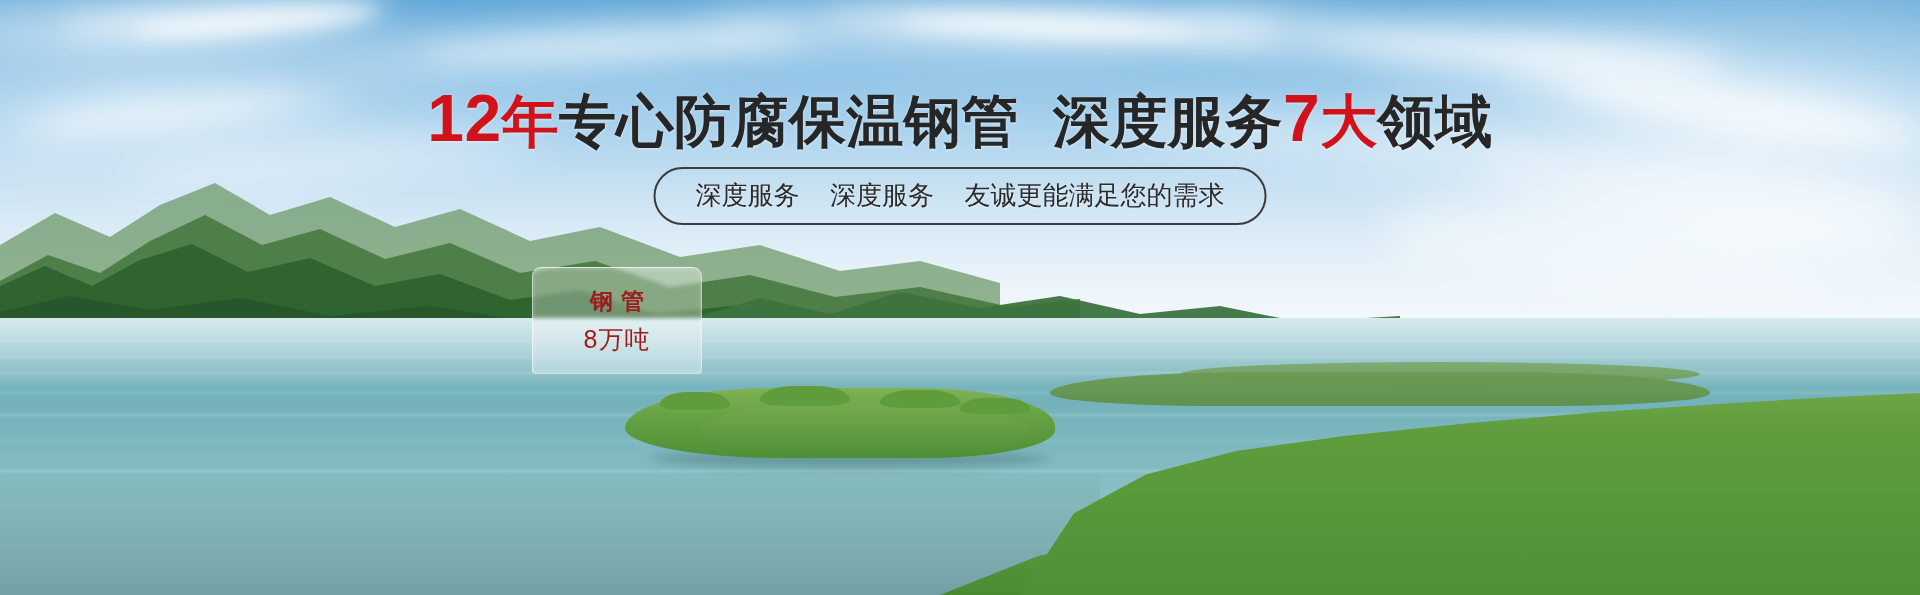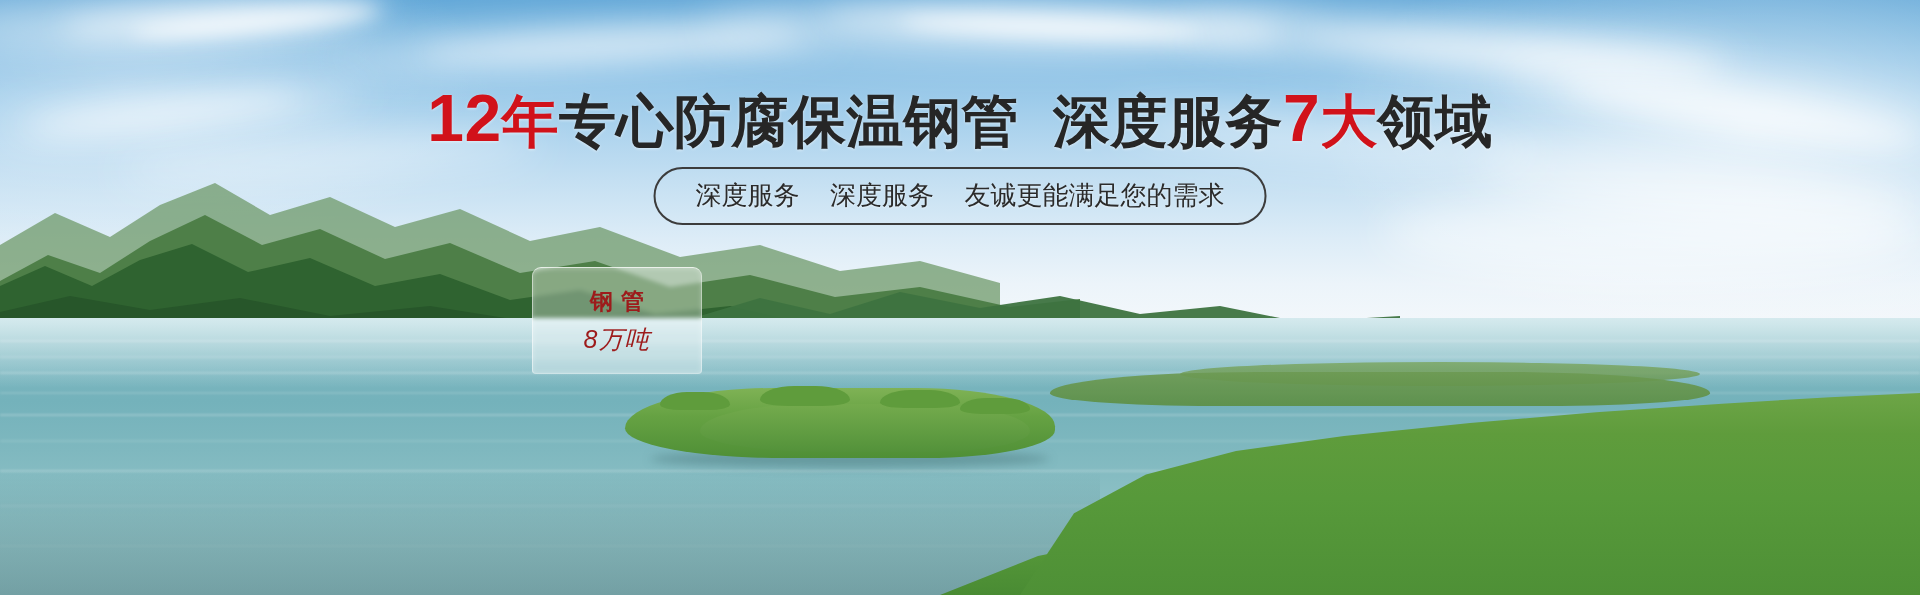--- a/index.html
+++ b/index.html
@@ -138,21 +138,21 @@
     display:flex;flex-direction:column;
     align-items:center;justify-content:center;gap:11px;
     box-shadow:0 1px 5px rgba(255,255,255,.25) inset;
   }
   .card-label{
     font-size:23px;line-height:26px;font-weight:bold;
     color:#9d1b1b;letter-spacing:8px;text-indent:8px;
   }
   .card-value{
     font-size:25px;line-height:28px;
-    color:#9d1b1b;letter-spacing:1px;font-style:italic;
+    color:#9d1b1b;letter-spacing:1px;
   }
   .card-value sup{font-size:15px;vertical-align:super;}
 </style>
 </head>
 <body>
 
 <div class="banner">
 
   <div class="sky"></div>
   <div class="sky-glow-left"></div>

